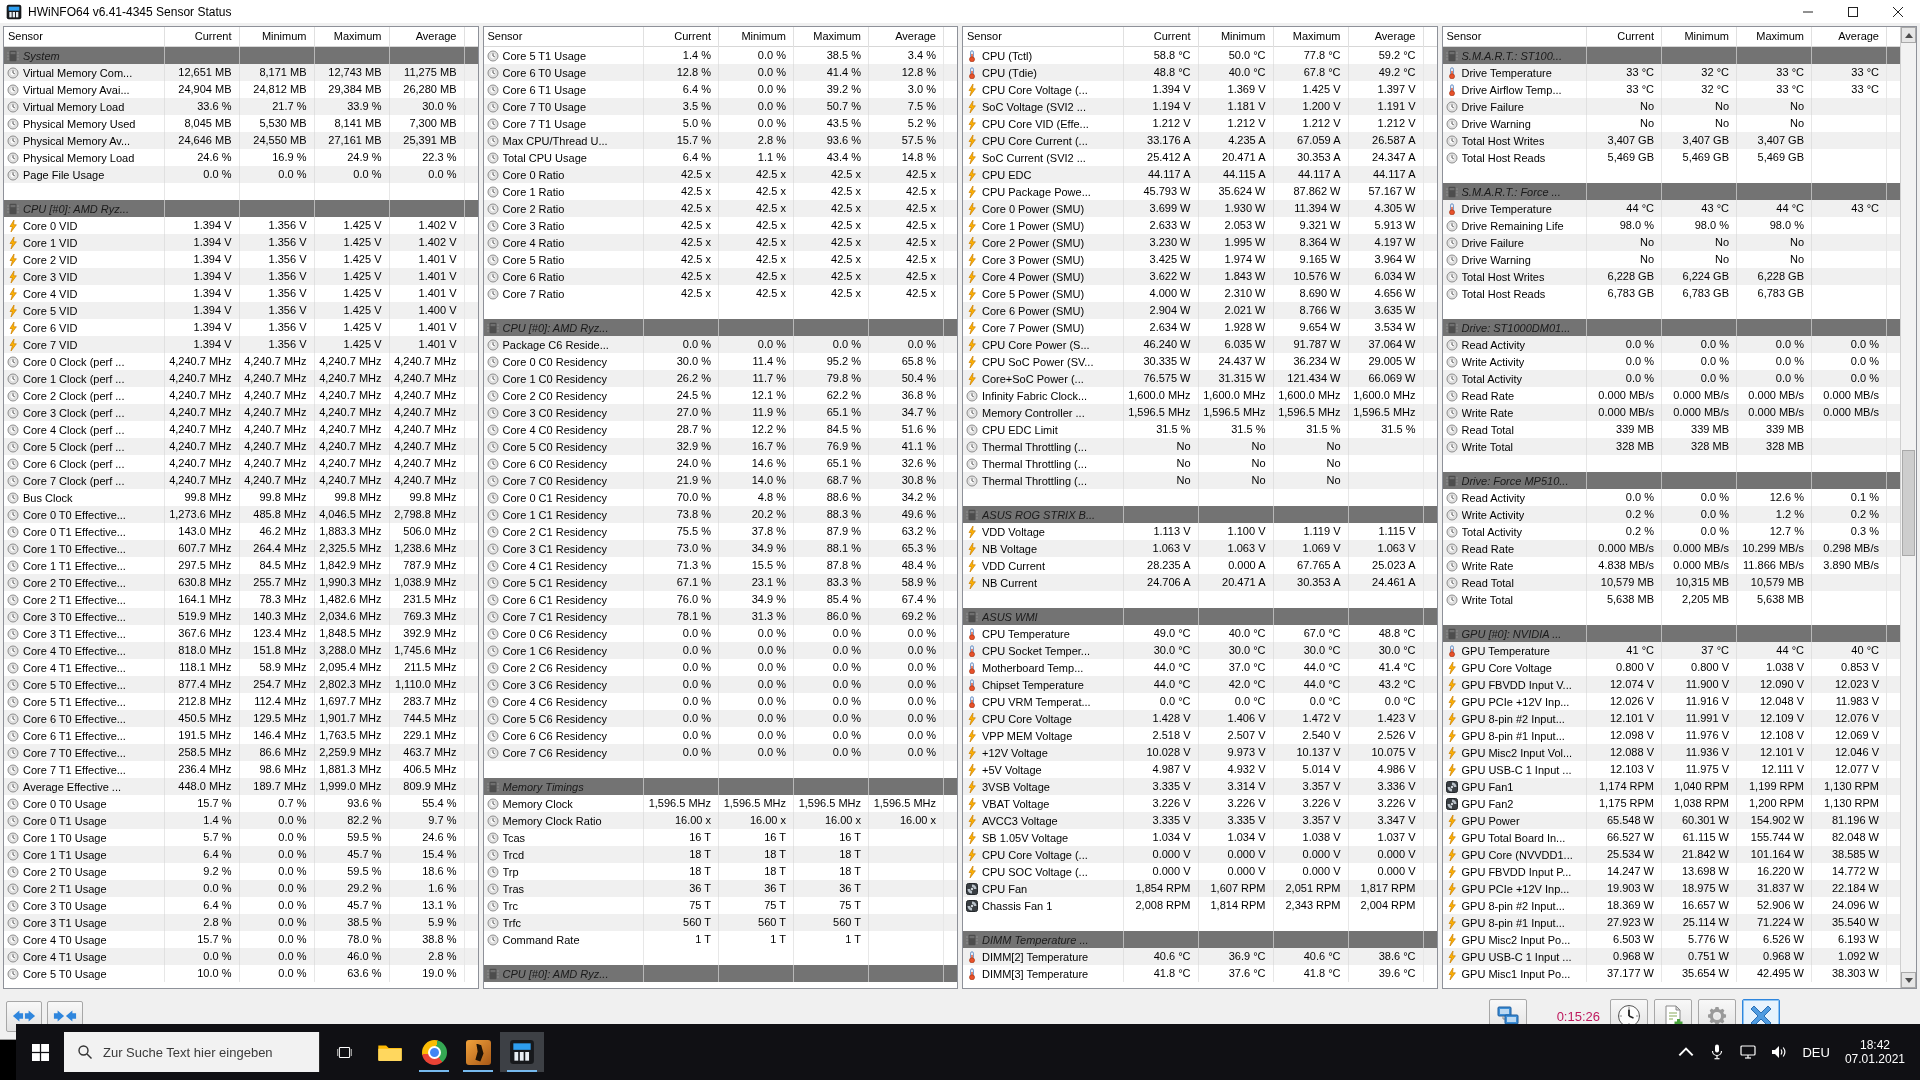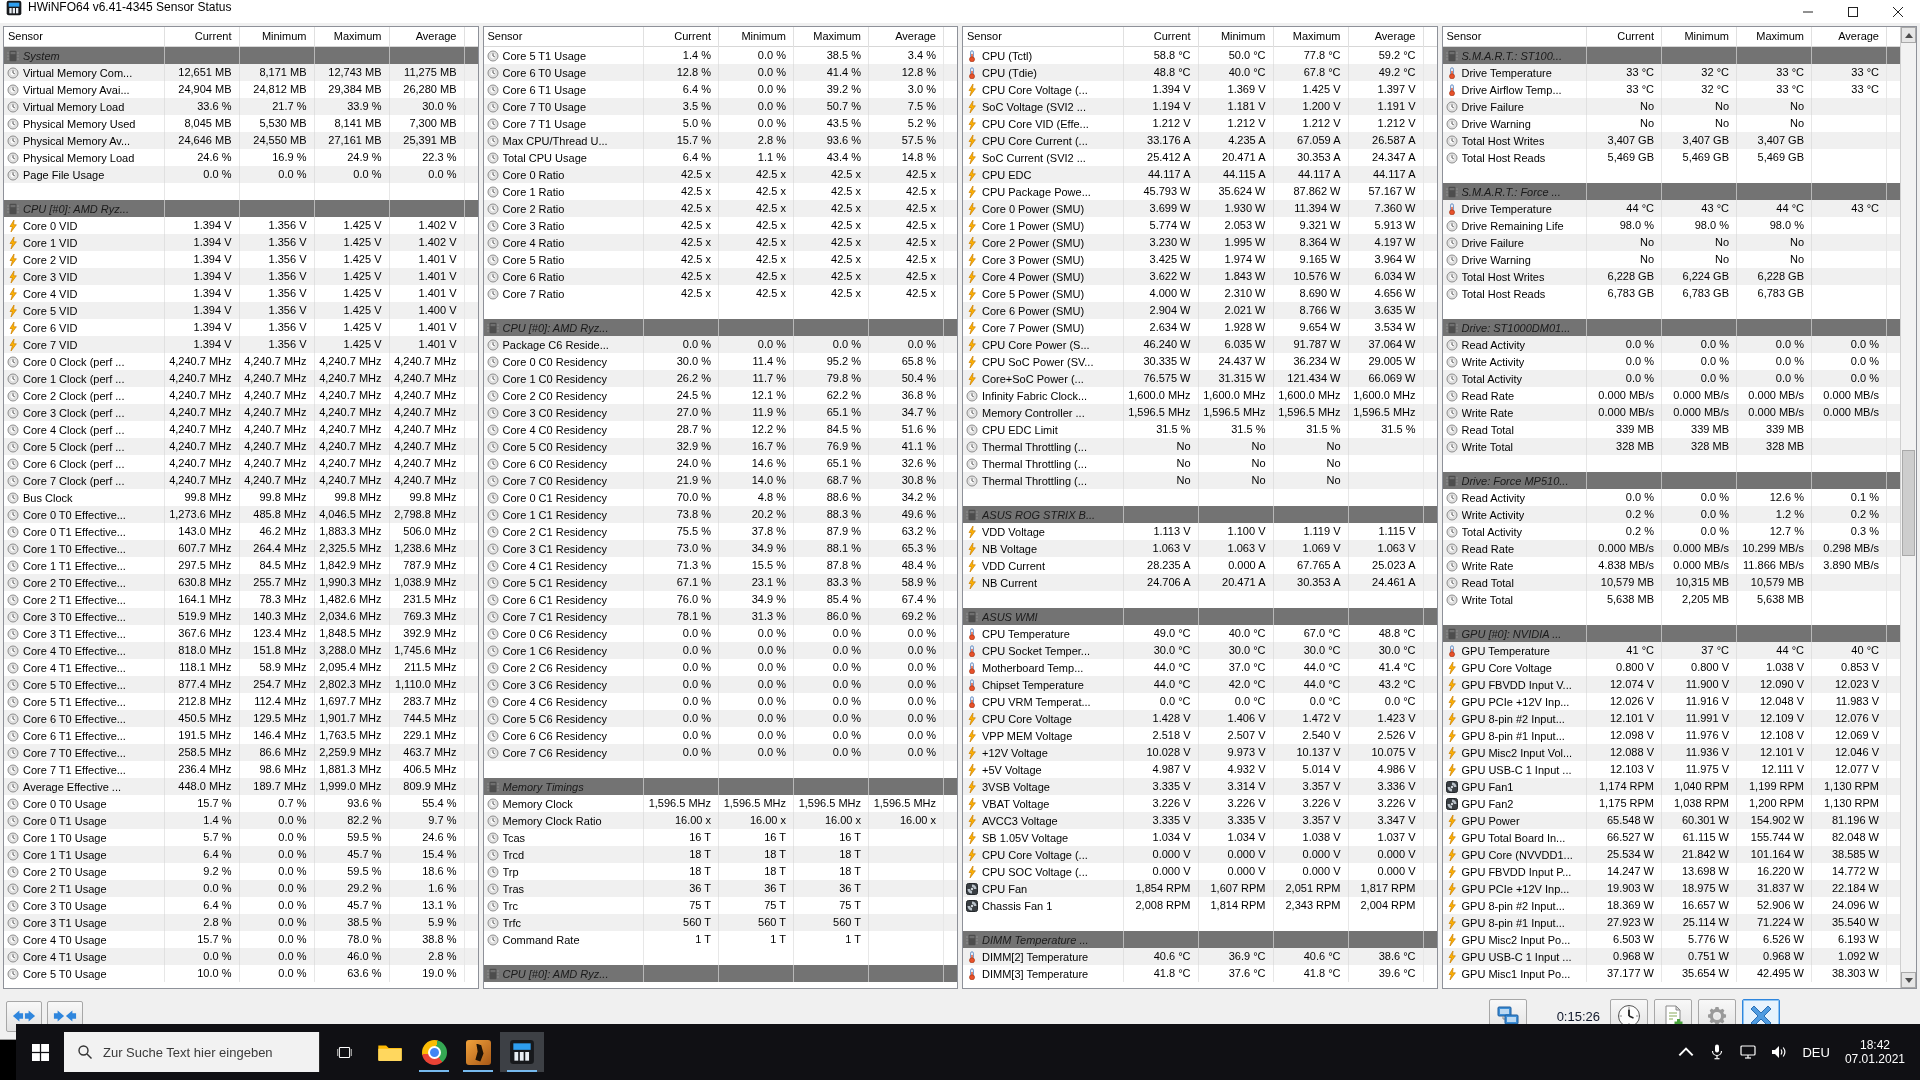--- a/index.html
+++ b/index.html
@@ -1,21 +1,21 @@
 <!DOCTYPE html>
 <html><head>
 <meta charset="utf-8">
 <style>
   * { margin:0; padding:0; box-sizing:border-box; }
   html,body { width:1920px; height:1080px; overflow:hidden; font-family:"Liberation Sans", sans-serif; }
   .screen { position:relative; width:1920px; height:1080px; background:#000; }
 
   
   .window { position:absolute; top:0; left:0; width:1920px; height:1040px; background:#f0f0f0; border-bottom:1px solid #9a9a9a; }
-  .titlebar { position:absolute; top:0; left:0; right:0; height:23px; background:#ffffff; display:flex; align-items:flex-start; padding-left:6px; }
+  .titlebar { position:absolute; top:0; left:0; right:0; height:23px; background:#ffffff; display:flex; align-items:center; padding-left:6px; }
   .app-icon { width:16px; height:16px; margin-right:6px; display:inline-flex; }
   .app-icon svg { width:16px; height:16px; }
   .title { font-size:12px; color:#000; }
   .win-controls { margin-left:auto; display:flex; height:23px; }
   .wc { width:45px; height:23px; display:flex; align-items:center; justify-content:center; color:#222; font-size:11px; }
   .wc svg { width:10px; height:10px; }
 
   
   .panels { position:absolute; top:23px; left:0; right:0; bottom:46px; display:flex; gap:4px; padding:3px 3px 4px 3px; background:#f0f0f0; }
   .panel { flex:1 1 0; background:#fff; border:1px solid #8e9199; position:relative; overflow:hidden; }
@@ -49,21 +49,21 @@
   .tri-down { width:0; height:0; border-left:4px solid transparent; border-right:4px solid transparent; border-top:5px solid #4d4d4d; }
   .sb-thumb { position:absolute; left:1px; right:1px; top:44%; height:11%; background:#cdcdcd; border:1px solid #a9a9a9; }
 
   
   .toolbar { position:absolute; left:0; right:0; bottom:0; height:46px; background:#f0f0f0; display:flex; align-items:center; padding:0 6px; }
   .tbtn { width:36px; height:31px; background:linear-gradient(#f8f8f8,#e2e2e2); border:1px solid #a7a7a7; border-radius:2px; display:flex; align-items:center; justify-content:center; margin-right:5px; }
   .tbtn svg { width:24px; height:18px; }
   .tb-right { margin-left:auto; display:flex; align-items:center; margin-right:128px; }
   .tb-right .tbtn { width:38px; height:34px; margin-right:6px; }
   .tb-right .tbtn svg { width:24px; height:24px; }
-  .elapsed { font-size:13px; color:#0f172a; margin:0 10px 0 24px; }
+  .elapsed { font-size:13px; color:#be185d; margin:0 10px 0 24px; }
   .tbtn.active-close { border:1px solid #2f86dd; box-shadow:inset 0 0 0 1px #8ec4f2; background:#e7f3fd; }
 
   
   .taskbar { position:absolute; left:16px; bottom:0; width:1920px; height:56px; background:#101014; display:flex; align-items:center; color:#fff; }
   .tk-btn { width:48px; height:40px; display:flex; align-items:center; justify-content:center; position:relative; }
   .tk-btn svg { width:17px; height:17px; }
   .searchbox { width:256px; height:40px; background:#f2f2f2; display:flex; align-items:center; gap:10px; padding-left:13px; border-right:1px solid #2a2a2a; }
   .searchbox svg { width:16px; height:16px; flex:0 0 16px; }
   .searchbox .ph { font-size:13px; color:#3b3b3b; white-space:nowrap; }
   .appbtn { width:44px; height:40px; display:flex; align-items:center; justify-content:center; position:relative; }
@@ -2243,33 +2243,33 @@
                 <span class="ric">
                   <svg viewBox="0 0 12 12">
                     <path d="M7 0 L3 6.5 L5.4 6.5 L4 12 L9.4 4.8 L6.6 4.8 Z" fill="#ffb300" stroke="#c87d00" stroke-width="0.7"></path>
                   </svg>
                 </span>
                 <span class="txt">Core 0 Power (SMU)</span>
               </span>
               <span class="val">3.699 W</span>
               <span class="val">1.930 W</span>
               <span class="val">11.394 W</span>
-              <span class="val">7.360 W</span>
+              <span class="val">4.305 W</span>
               <span class="padc"></span>
             </div>
             <div class="row">
               <span class="lab">
                 <span class="ric">
                   <svg viewBox="0 0 12 12">
                     <path d="M7 0 L3 6.5 L5.4 6.5 L4 12 L9.4 4.8 L6.6 4.8 Z" fill="#ffb300" stroke="#c87d00" stroke-width="0.7"></path>
                   </svg>
                 </span>
                 <span class="txt">Core 1 Power (SMU)</span>
               </span>
-              <span class="val">5.774 W</span>
+              <span class="val">2.633 W</span>
               <span class="val">2.053 W</span>
               <span class="val">9.321 W</span>
               <span class="val">5.913 W</span>
               <span class="padc"></span>
             </div>
             <div class="row alt">
               <span class="lab">
                 <span class="ric">
                   <svg viewBox="0 0 12 12">
                     <path d="M7 0 L3 6.5 L5.4 6.5 L4 12 L9.4 4.8 L6.6 4.8 Z" fill="#ffb300" stroke="#c87d00" stroke-width="0.7"></path>

